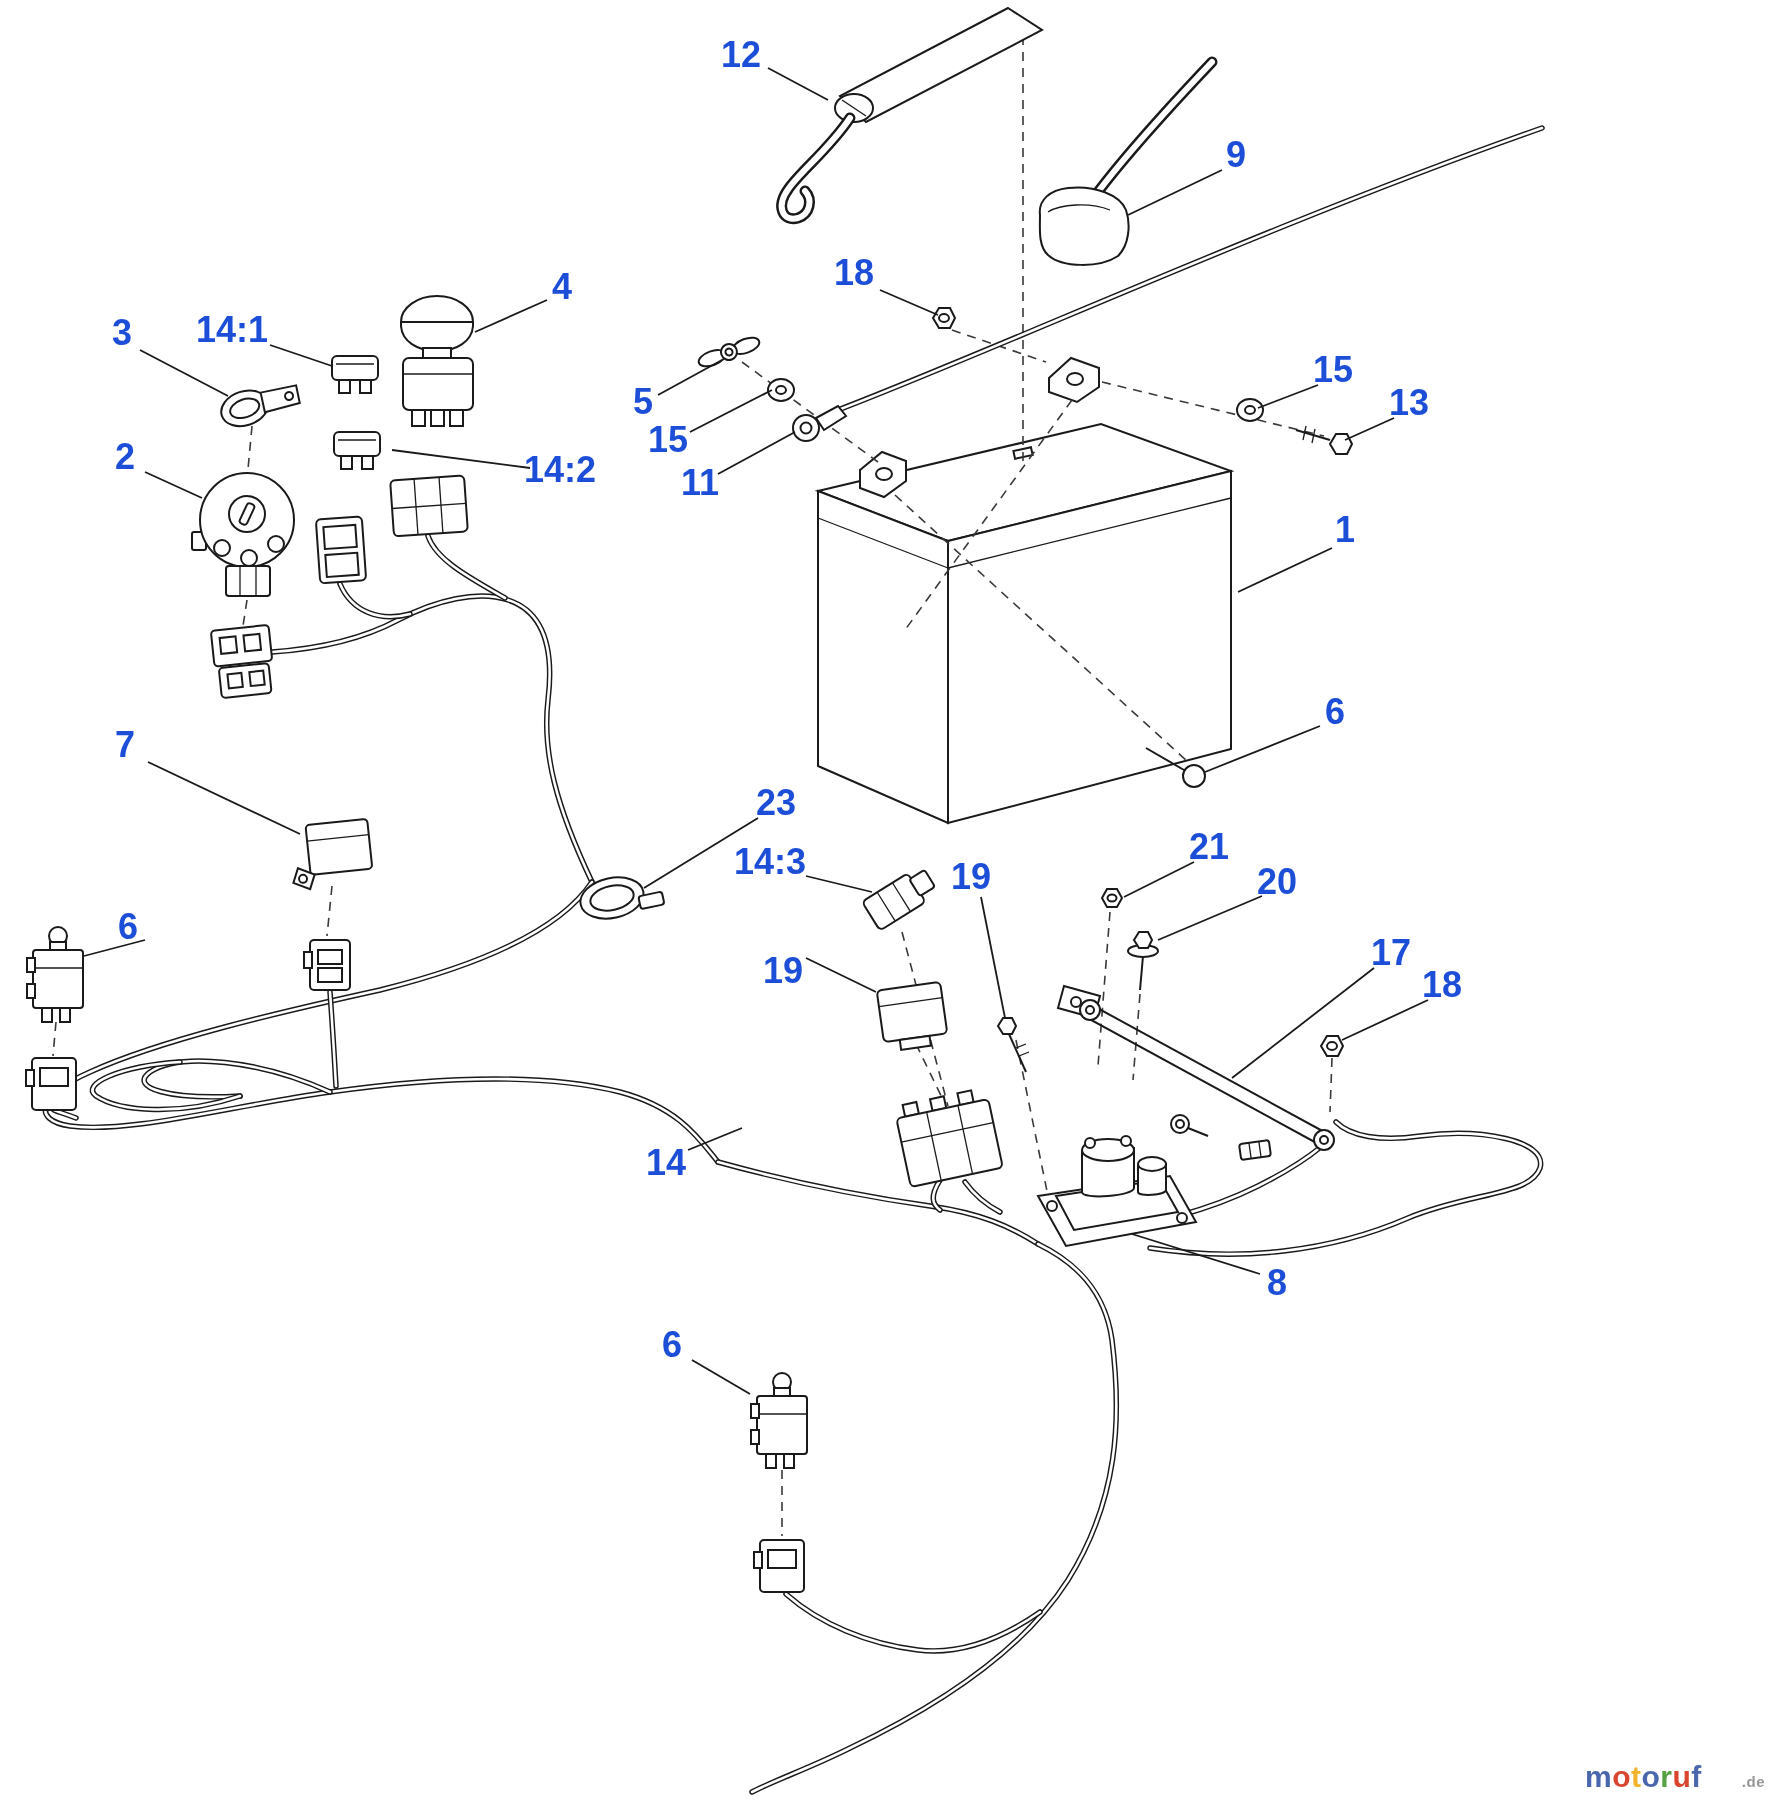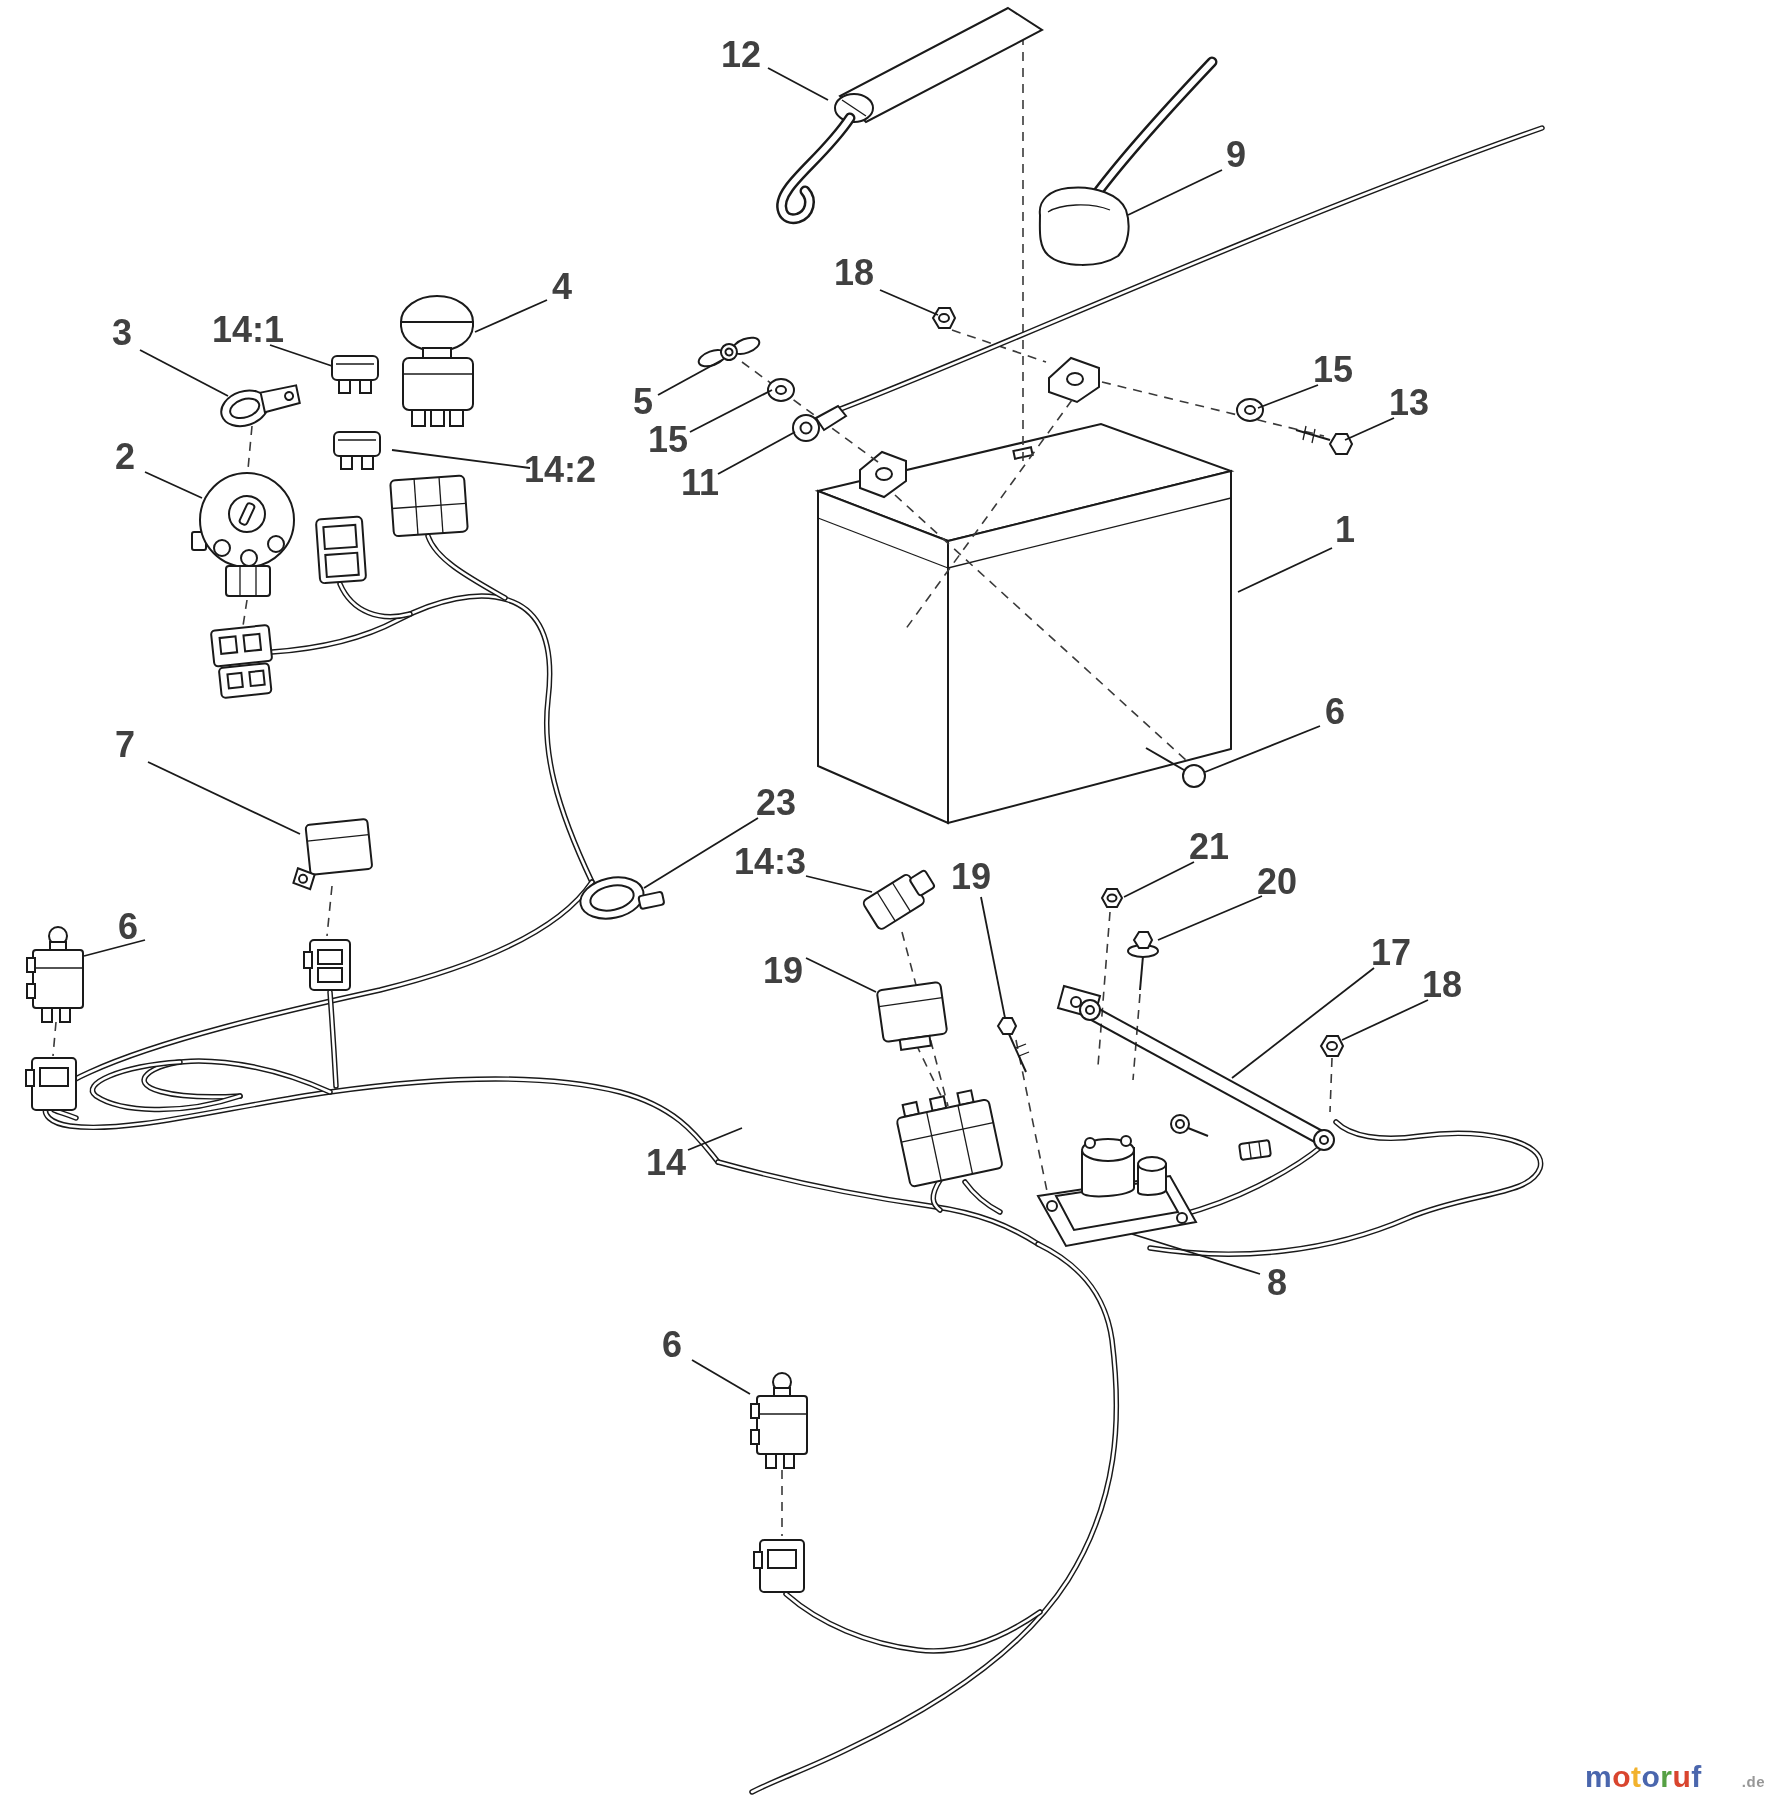--- a/index.html
+++ b/index.html
@@ -9,21 +9,21 @@
   .ln{fill:none;stroke:#1a1a1a;stroke-width:2;}
   .thin{stroke-width:1.3;}
   .fw{fill:#ffffff;stroke:#1a1a1a;stroke-width:2;}
   .cable{fill:none;stroke:#1a1a1a;stroke-width:5.5;stroke-linecap:round;}
   .cable-core{fill:none;stroke:#ffffff;stroke-width:2.6;stroke-linecap:round;}
   .cable2{fill:none;stroke:#1a1a1a;stroke-width:11;stroke-linecap:round;}
   .cable2-core{fill:none;stroke:#ffffff;stroke-width:6;stroke-linecap:round;}
   .dash{fill:none;stroke:#3a3a3a;stroke-width:1.6;stroke-dasharray:9 7;}
   .leader{stroke:#1a1a1a;stroke-width:1.8;}
   .callout{position:absolute;transform:translate(-50%,-50%);
-           font:600 36px "Liberation Sans",sans-serif;color:#404040;white-space:nowrap;}
+           font:600 36px "Liberation Sans",sans-serif;color:#1d4ed8;white-space:nowrap;}
   #watermark{position:absolute;right:14px;bottom:6px;
              font:700 30px "Liberation Sans",sans-serif;letter-spacing:.5px;}
   #watermark .wm-suffix{font-size:15px;margin-left:40px;}
 </style>
 </head>
 <body>
 
 <div id="page">
 
 <svg width="1779" height="1800" viewBox="0 0 1779 1800" xmlns="http://www.w3.org/2000/svg">
@@ -378,21 +378,21 @@
     <line class="leader" x1="692" y1="1360" x2="750" y2="1394"></line>
   </g>
 </svg>
 
 <div id="callout-layer">
       <div class="callout" style="left: 741px; top: 55px;">12</div>
       <div class="callout" style="left: 1236px; top: 155px;">9</div>
       <div class="callout" style="left: 854px; top: 273px;">18</div>
       <div class="callout" style="left: 562px; top: 287px;">4</div>
       <div class="callout" style="left: 122px; top: 333px;">3</div>
-      <div class="callout" style="left: 248px; top: 330px;">14:1</div>
+      <div class="callout" style="left: 232px; top: 330px;">14:1</div>
       <div class="callout" style="left: 1333px; top: 370px;">15</div>
       <div class="callout" style="left: 643px; top: 402px;">5</div>
       <div class="callout" style="left: 1409px; top: 403px;">13</div>
       <div class="callout" style="left: 668px; top: 440px;">15</div>
       <div class="callout" style="left: 125px; top: 457px;">2</div>
       <div class="callout" style="left: 560px; top: 470px;">14:2</div>
       <div class="callout" style="left: 700px; top: 483px;">11</div>
       <div class="callout" style="left: 1345px; top: 530px;">1</div>
       <div class="callout" style="left: 1335px; top: 712px;">6</div>
       <div class="callout" style="left: 125px; top: 745px;">7</div>

